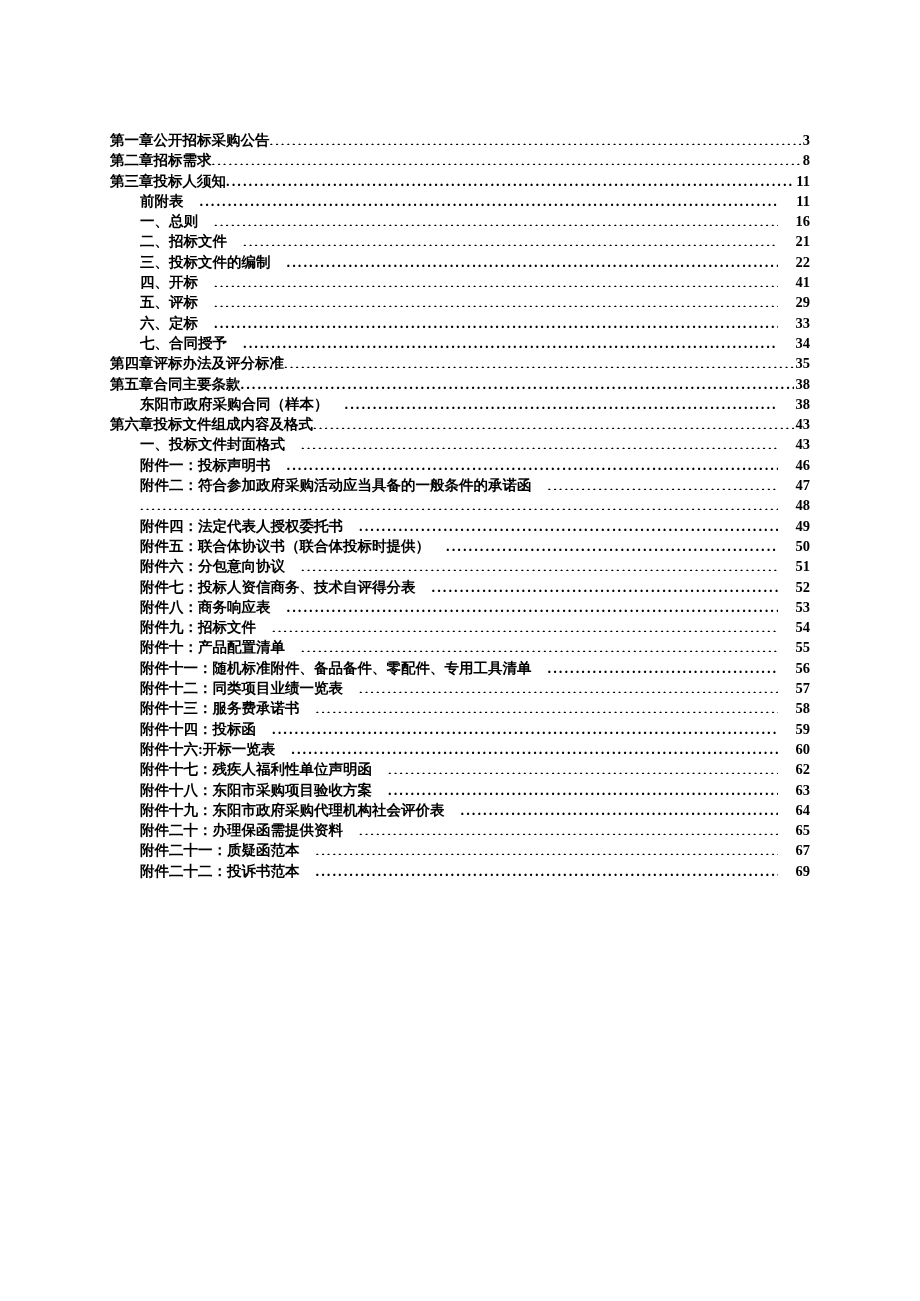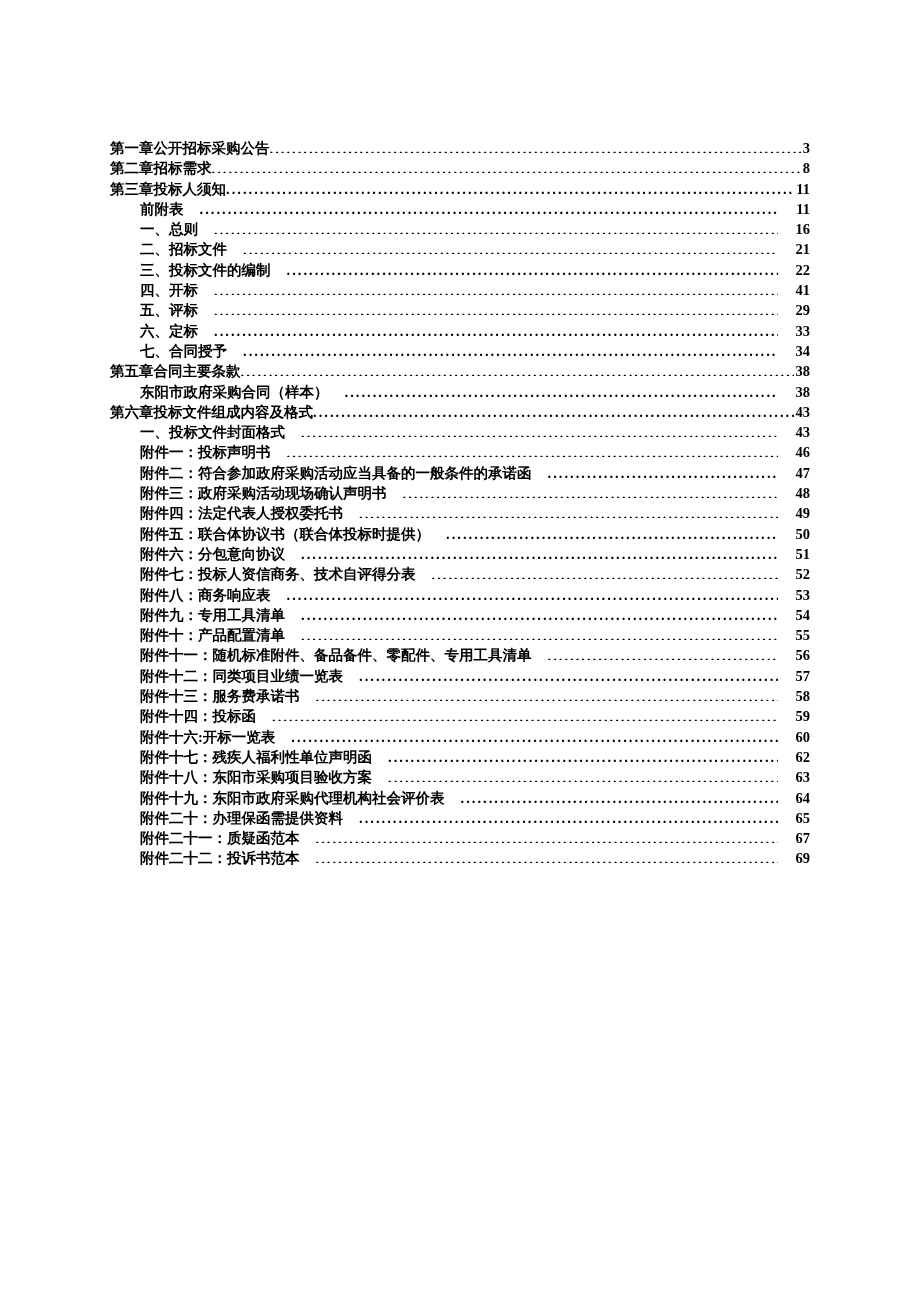--- a/index.html
+++ b/index.html
@@ -12,21 +12,20 @@
       height: 1301px;
       background: #ffffff;
       font-family: "SimSun", "宋体", serif;
       font-size: 14.5px;
       color: #000000;
       padding: 130px 110px 0 110px;
       line-height: 1.4;
     }
     .toc-container {
       width: 100%;
-      margin-top: 8px;
     }
     .toc-entry {
       display: flex;
       align-items: baseline;
       white-space: nowrap;
       margin-bottom: 0px;
       font-weight: bold;
     }
     .toc-entry.indent-0 {
       padding-left: 0;
@@ -112,20 +111,25 @@
       <span class="toc-label">六、定标</span>
       <span class="toc-dots"></span>
       <span class="toc-page">33</span>
     </div>
     <div class="toc-entry indent-1">
       <span class="toc-label">七、合同授予</span>
       <span class="toc-dots"></span>
       <span class="toc-page">34</span>
     </div>
     <div class="toc-entry indent-0">
+      <span class="toc-label">第四章评标办法及评分标准</span>
+      <span class="toc-dots"></span>
+      <span class="toc-page">35</span>
+    </div>
+    <div class="toc-entry indent-0">
       <span class="toc-label">第五章合同主要条款</span>
       <span class="toc-dots"></span>
       <span class="toc-page">38</span>
     </div>
     <div class="toc-entry indent-1">
       <span class="toc-label">东阳市政府采购合同（样本）</span>
       <span class="toc-dots"></span>
       <span class="toc-page">38</span>
     </div>
     <div class="toc-entry indent-0">
@@ -142,21 +146,20 @@
       <span class="toc-label">附件一：投标声明书</span>
       <span class="toc-dots"></span>
       <span class="toc-page">46</span>
     </div>
     <div class="toc-entry indent-1">
       <span class="toc-label">附件二：符合参加政府采购活动应当具备的一般条件的承诺函</span>
       <span class="toc-dots"></span>
       <span class="toc-page">47</span>
     </div>
     <div class="toc-entry indent-1">
-      <span class="toc-label">附件三：政府采购活动现场确认声明书</span>
       <span class="toc-dots"></span>
       <span class="toc-page">48</span>
     </div>
     <div class="toc-entry indent-1">
       <span class="toc-label">附件四：法定代表人授权委托书</span>
       <span class="toc-dots"></span>
       <span class="toc-page">49</span>
     </div>
     <div class="toc-entry indent-1">
       <span class="toc-label">附件五：联合体协议书（联合体投标时提供）</span>
@@ -172,21 +175,21 @@
       <span class="toc-label">附件七：投标人资信商务、技术自评得分表</span>
       <span class="toc-dots"></span>
       <span class="toc-page">52</span>
     </div>
     <div class="toc-entry indent-1">
       <span class="toc-label">附件八：商务响应表</span>
       <span class="toc-dots"></span>
       <span class="toc-page">53</span>
     </div>
     <div class="toc-entry indent-1">
-      <span class="toc-label">附件九：专用工具清单</span>
+      <span class="toc-label">附件九：招标文件</span>
       <span class="toc-dots"></span>
       <span class="toc-page">54</span>
     </div>
     <div class="toc-entry indent-1">
       <span class="toc-label">附件十：产品配置清单</span>
       <span class="toc-dots"></span>
       <span class="toc-page">55</span>
     </div>
     <div class="toc-entry indent-1">
       <span class="toc-label">附件十一：随机标准附件、备品备件、零配件、专用工具清单</span>

